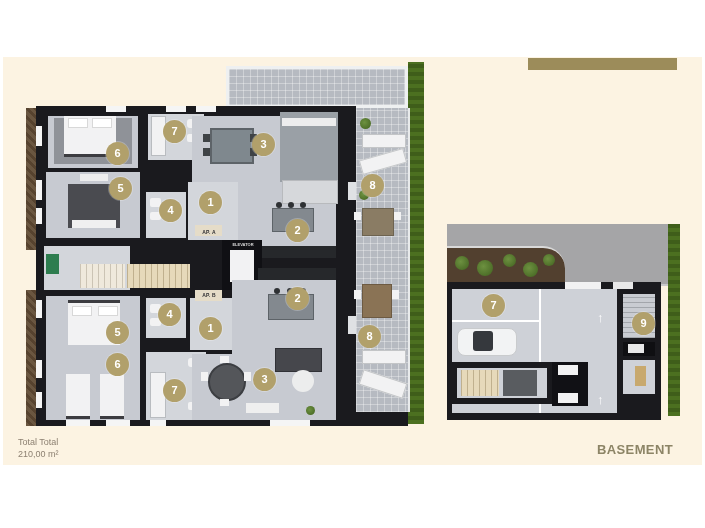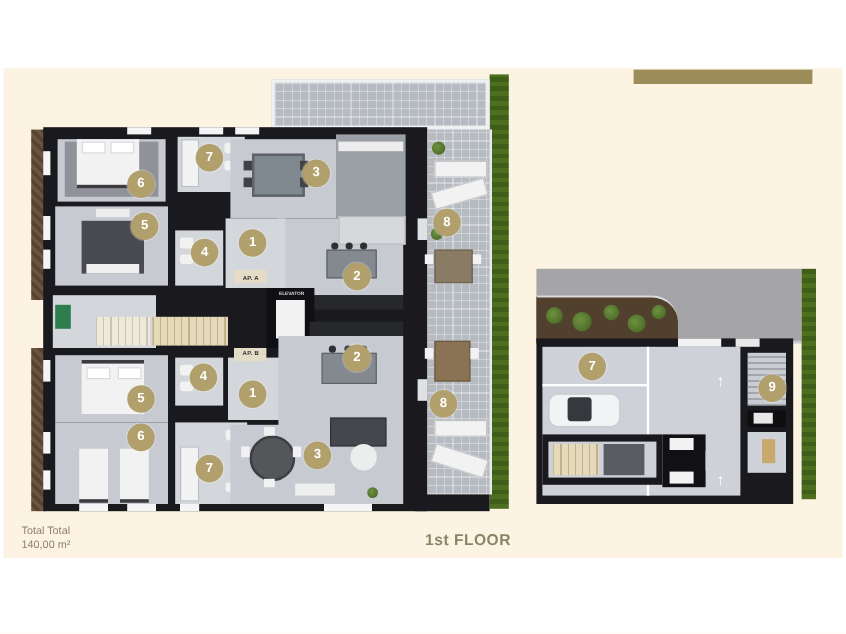--- a/index.html
+++ b/index.html
@@ -235,16 +235,16 @@
 
     <div class="arrow" style="left:150px;top:92px">↑</div>
     <div class="arrow" style="left:150px;top:174px">↑</div>
 
     <div class="mk" style="left:35px;top:76px">7</div>
     <div class="mk" style="left:185px;top:94px">9</div>
   </div>
 
   <div class="footer-text" style="left:18px;top:436px">
     <div>Total Total</div>
-    <div>140,00 m²</div>
+    <div>210,00 m²</div>
   </div>
-  <div class="floor-name" style="left:330px;top:442px">1st FLOOR</div>
+  <div class="floor-name" style="left:575px;top:442px">BASEMENT</div>
 </div>
 
 </body></html>

